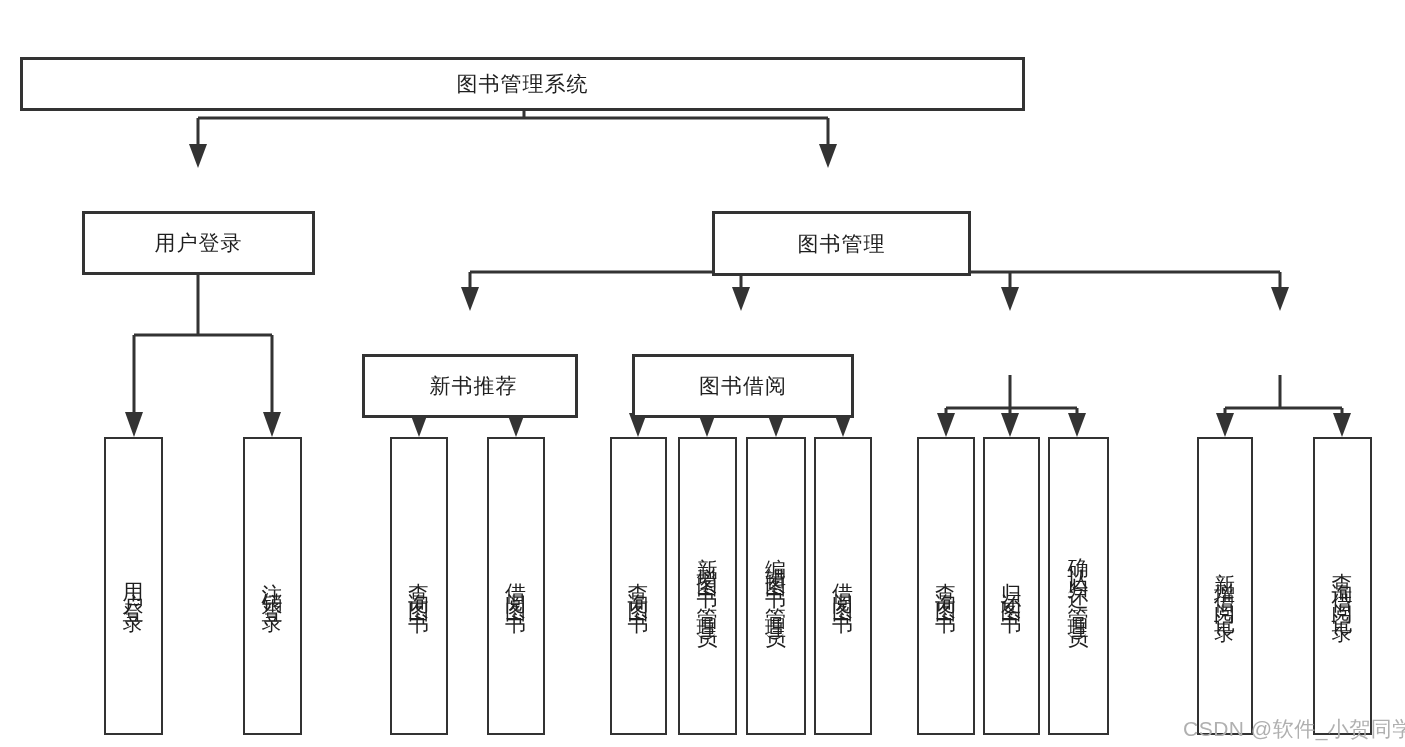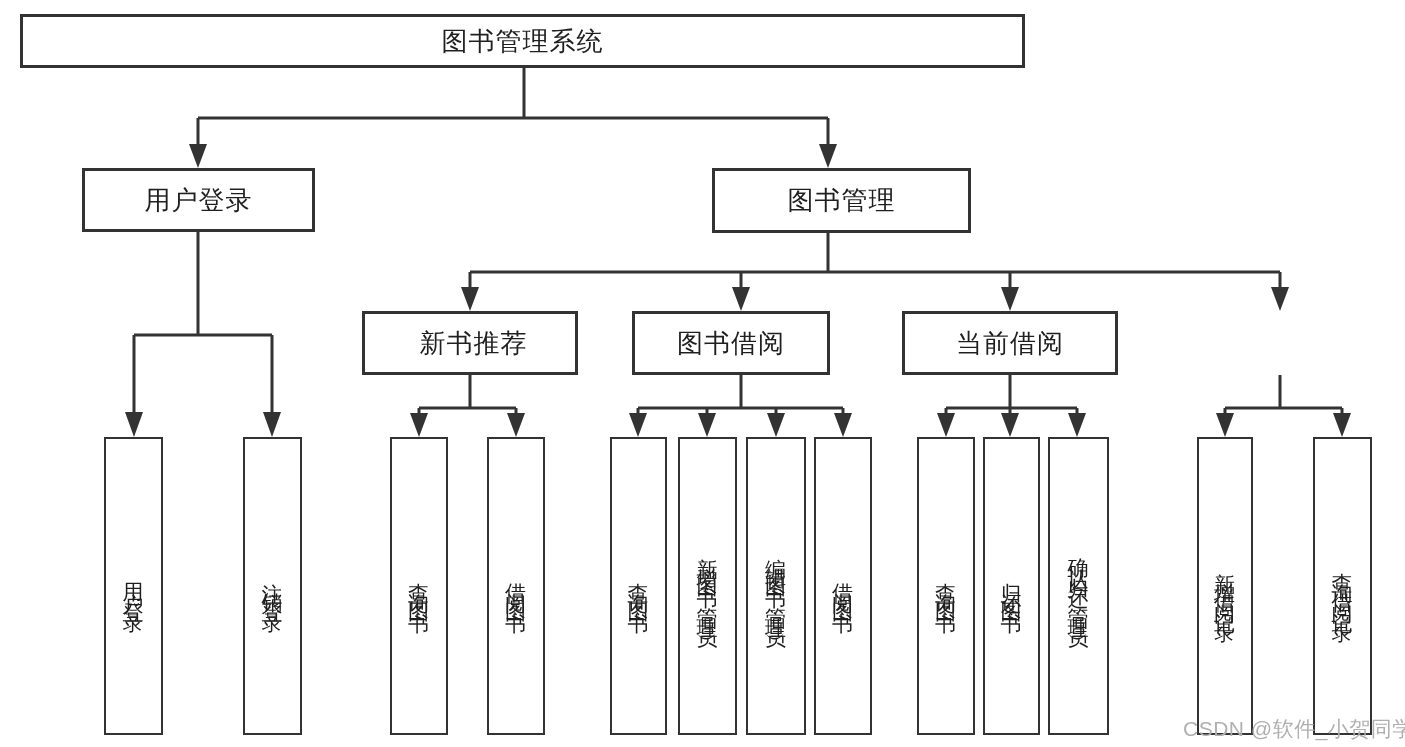--- a/index.html
+++ b/index.html
@@ -23,23 +23,24 @@
     position:absolute;
     box-sizing:border-box;
     border:3px solid var(--line);
     background:#fff;
     display:flex;
     align-items:center;
     justify-content:center;
     color:var(--text);
   }
   .node.h{
-    font-size:26px;
+    font-size:21px;
     letter-spacing:1px;
     white-space:nowrap;
+    margin-top:43px;
   }
   .node.v{
     top:437px;height:298px;
     border-width:2.5px;
     font-size:21px;
   }
   .node.v .vtext{
     writing-mode:vertical-rl;
     text-orientation:mixed;
     letter-spacing:10px;
@@ -111,25 +112,22 @@
   <div class="node h" style="left:82px;top:168px;width:233px;height:64px;">
     <span>用户登录</span>
   </div>
   <div class="node h" style="left:712px;top:168px;width:259px;height:65px;">
     <span>图书管理</span>
   </div>
 
   <div class="node h" style="left:362px;top:311px;width:216px;height:64px;padding-left:7px;">
     <span>新书推荐</span>
   </div>
-  <div class="node h" style="left:632px;top:311px;width:198px;height:64px;">
+  <div class="node h" style="left:632px;top:311px;width:222px;height:64px;">
     <span>图书借阅</span>
-  </div>
-  <div class="node h" style="left:902px;top:311px;width:216px;height:64px;">
-    <span>当前借阅</span>
   </div>
 
   <div class="node v" style="left:104px;width:59px;">
     <span class="vtext">用户登录</span>
   </div>
   <div class="node v" style="left:243px;width:59px;">
     <span class="vtext">注销登录</span>
   </div>
 
   <div class="node v" style="left:390px;width:58px;">

